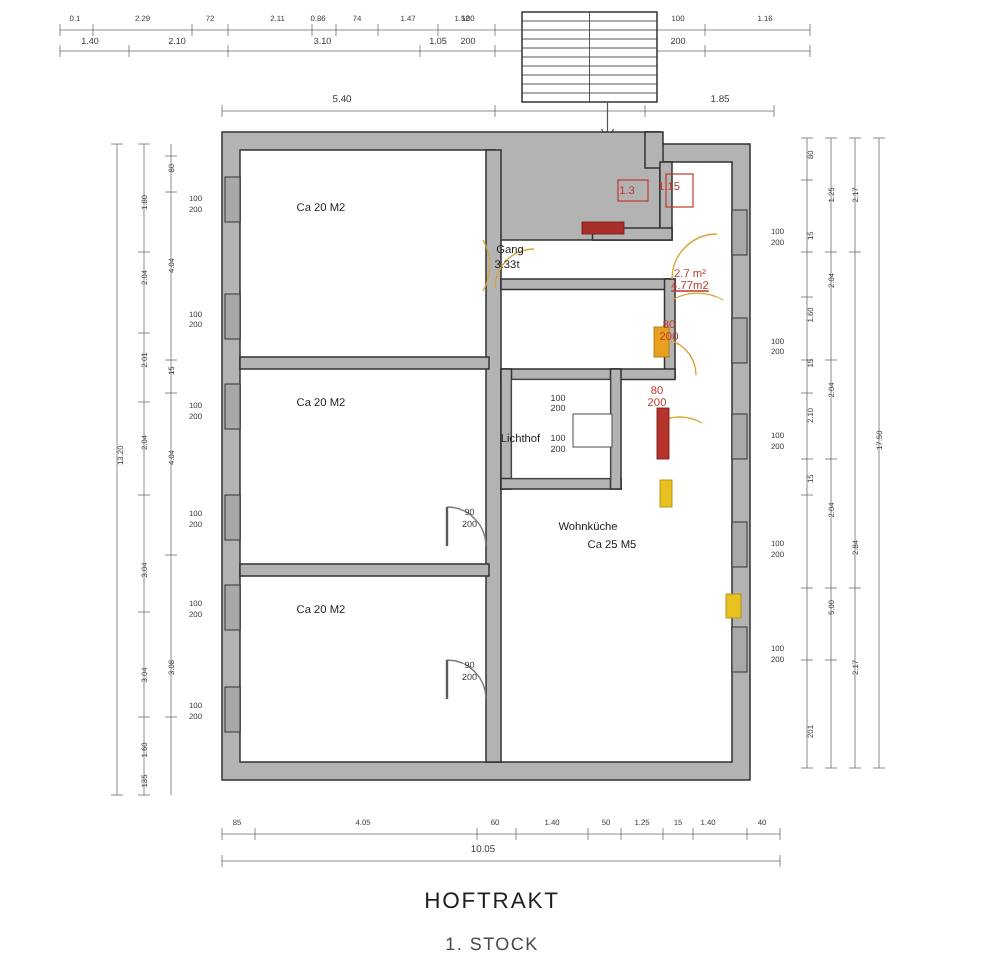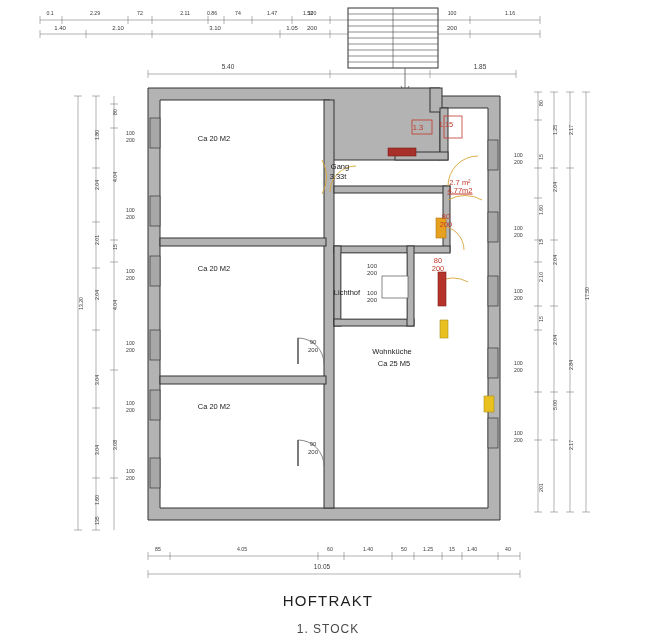--- a/index.html
+++ b/index.html
@@ -231,21 +231,21 @@
 </svg>
 
 <div id="rooms-layer">
     <div class="lbl" style="left: 214px; top: 138px; transform: translate(-50%, -50%);">Ca 20 M2</div>
     <div class="lbl" style="left: 214px; top: 268px; transform: translate(-50%, -50%);">Ca 20 M2</div>
     <div class="lbl" style="left: 214px; top: 406px; transform: translate(-50%, -50%);">Ca 20 M2</div>
     <div class="lbl" style="left: 340px; top: 166px; transform: translate(-50%, -50%);">Gang</div>
     <div class="lbl" style="left: 338px; top: 176px; transform: translate(-50%, -50%);">3.33t</div>
     <div class="lbl" style="left: 347px; top: 292px; transform: translate(-50%, -50%);">Lichthof</div>
     <div class="lbl" style="left: 392px; top: 351px; transform: translate(-50%, -50%);">Wohnküche</div>
-    <div class="lbl" style="left: 394px; top: 363px; transform: translate(-50%, -50%);">Ca 25 M5</div>
+    <div class="lbl" style="left: 408px; top: 363px; transform: translate(-50%, -50%);">Ca 25 M5</div>
   </div>
 <div id="anno-layer">
     <div class="lbl red" style="left: 418px; top: 127px; transform: translate(-50%, -50%);">1.3</div>
     <div class="lbl red" style="left: 446px; top: 124px; transform: translate(-50%, -50%);">1.15</div>
     <div class="lbl red" style="left: 460px; top: 182px; transform: translate(-50%, -50%);">2.7 m²</div>
     <div class="lbl red" style="left: 460px; top: 190px; transform: translate(-50%, -50%); text-decoration: underline;">4.77m2</div>
     <div class="lbl red" style="left: 446px; top: 216px; transform: translate(-50%, -50%);">80</div>
     <div class="lbl red" style="left: 446px; top: 224px; transform: translate(-50%, -50%);">200</div>
     <div class="lbl red" style="left: 438px; top: 260px; transform: translate(-50%, -50%);">80</div>
     <div class="lbl red" style="left: 438px; top: 268px; transform: translate(-50%, -50%);">200</div>

